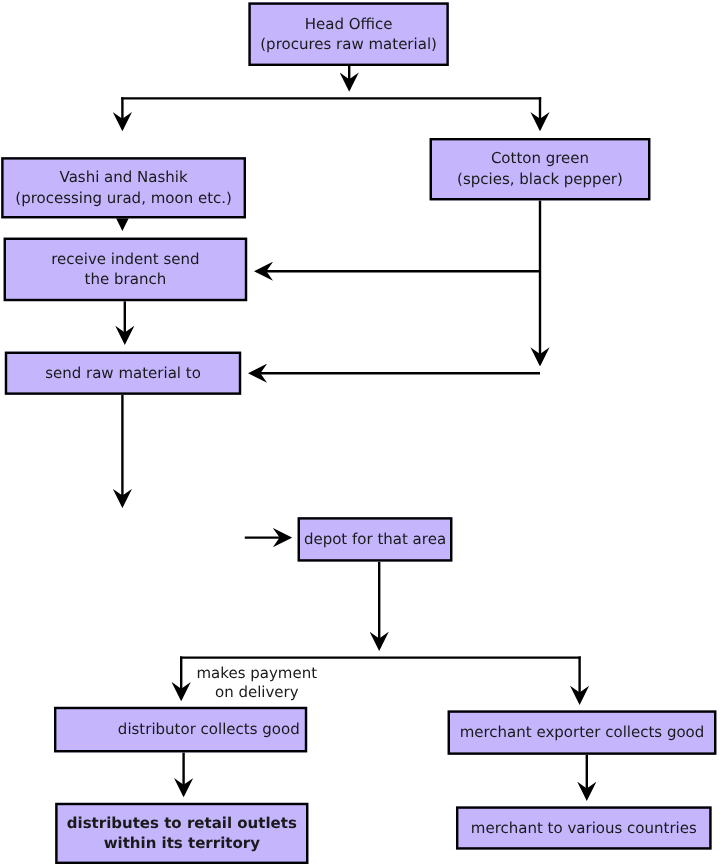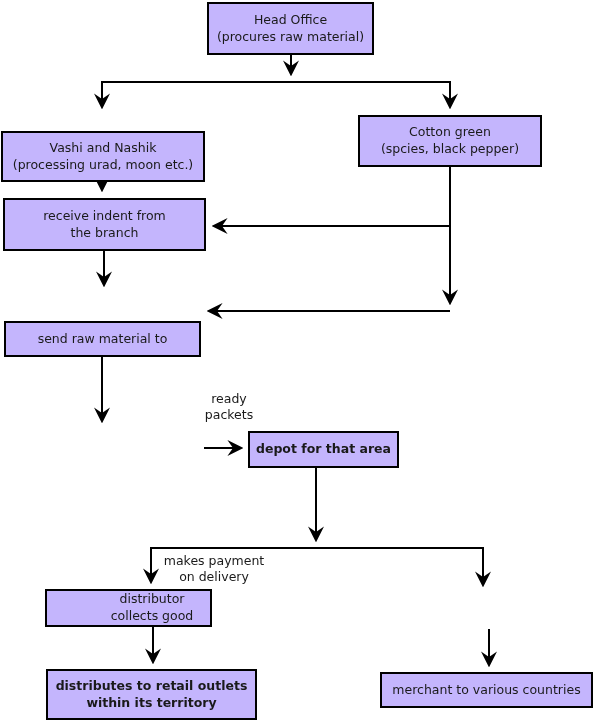--- a/index.html
+++ b/index.html
@@ -45,24 +45,24 @@
     text-align: center;
     white-space: pre-line;
     z-index: 1;
     background: transparent;
   }
   
   #n-head      { left:207px; top:2px;   width:167px; height:53px; }
   #n-vashi     { left:1px;   top:115px; width:204px; height:51px;margin-top:16px; }
   #n-cotton    { left:358px; top:115px; width:184px; height:52px; }
   #n-receive   { left:3px;   top:198px; width:203px; height:53px; }
-  #n-send      { left:4px;   top:293px; width:197px; height:36px;margin-top:28px; }
+  #n-send      { left:4px;   top:293px; width:197px; height:36px; }
   #n-branches  { left:5px;   top:429px; width:199px; height:38px; }
-  #n-depot     { left:248px; top:431px; width:151px; height:37px;font-weight:bold; }
-  #n-distrib   { left:45px;  top:589px; width:167px; height:38px;padding-left:47px; }
+  #n-depot     { left:248px; top:431px; width:129px; height:37px; }
+  #n-distrib   { left:45px;  top:589px; width:211px; height:38px;padding-left:47px; }
   #n-merchant  { left:373px; top:592px; width:224px; height:37px; }
   #n-retail    { left:46px;  top:669px; width:211px; height:51px;font-weight:bold; }
   #n-exports   { left:380px; top:672px; width:213px; height:36px; }
   #a-ready     { left:193px; top:391px; width:72px;  }
   #a-payment   { left:159px; top:553px; width:110px; }
 </style>
 </head>
 <body>
 
 <div id="canvas">
@@ -107,35 +107,34 @@
 
   <div class="node" id="n-head">Head Office
 (procures raw material)</div>
 
   <div class="node" id="n-vashi">Vashi and Nashik
 (processing urad, moon etc.)</div>
 
   <div class="node" id="n-cotton">Cotton green
 (spcies, black pepper)</div>
 
-  <div class="node" id="n-receive">receive indent from
+  <div class="node" id="n-receive">receive indent send
 the branch</div>
 
   <div class="node" id="n-send">send raw material to</div>
 
 
   <div class="node" id="n-depot">depot for that area</div>
 
   <div class="node" id="n-distrib">distributor collects good</div>
 
+  <div class="node" id="n-merchant">merchant exporter collects good</div>
 
   <div class="node" id="n-retail">distributes to retail outlets
 within its territory</div>
 
   <div class="node" id="n-exports">merchant to various countries</div>
 
-  <div class="annotation" id="a-ready">ready
-packets</div>
 
   <div class="annotation" id="a-payment">makes payment
 on delivery</div>
 
 </div>
 
 </body></html>

